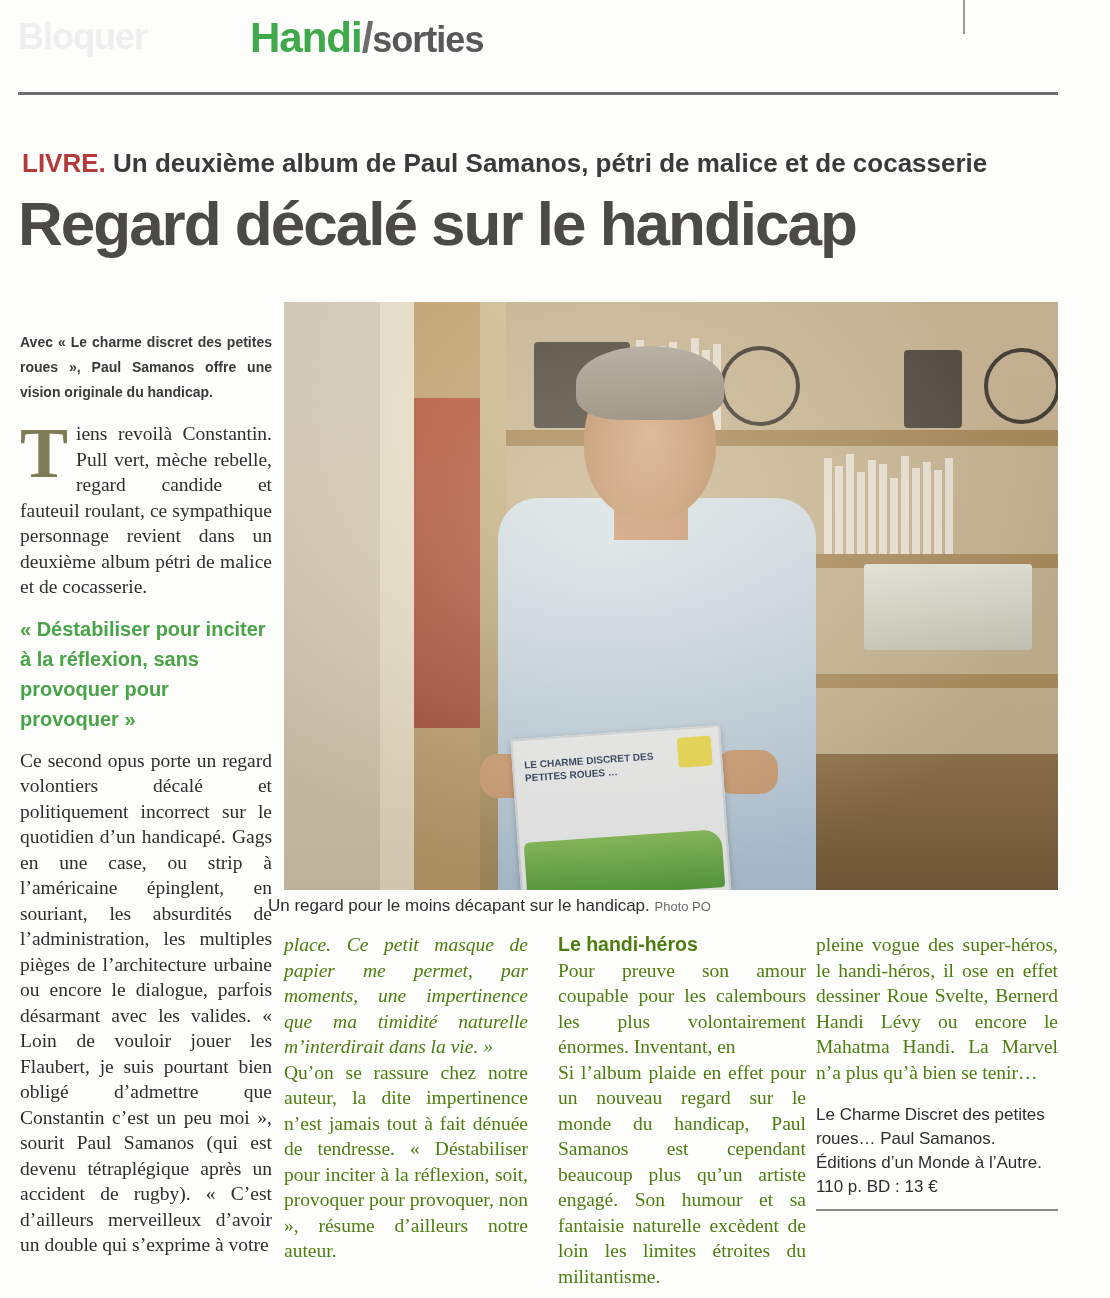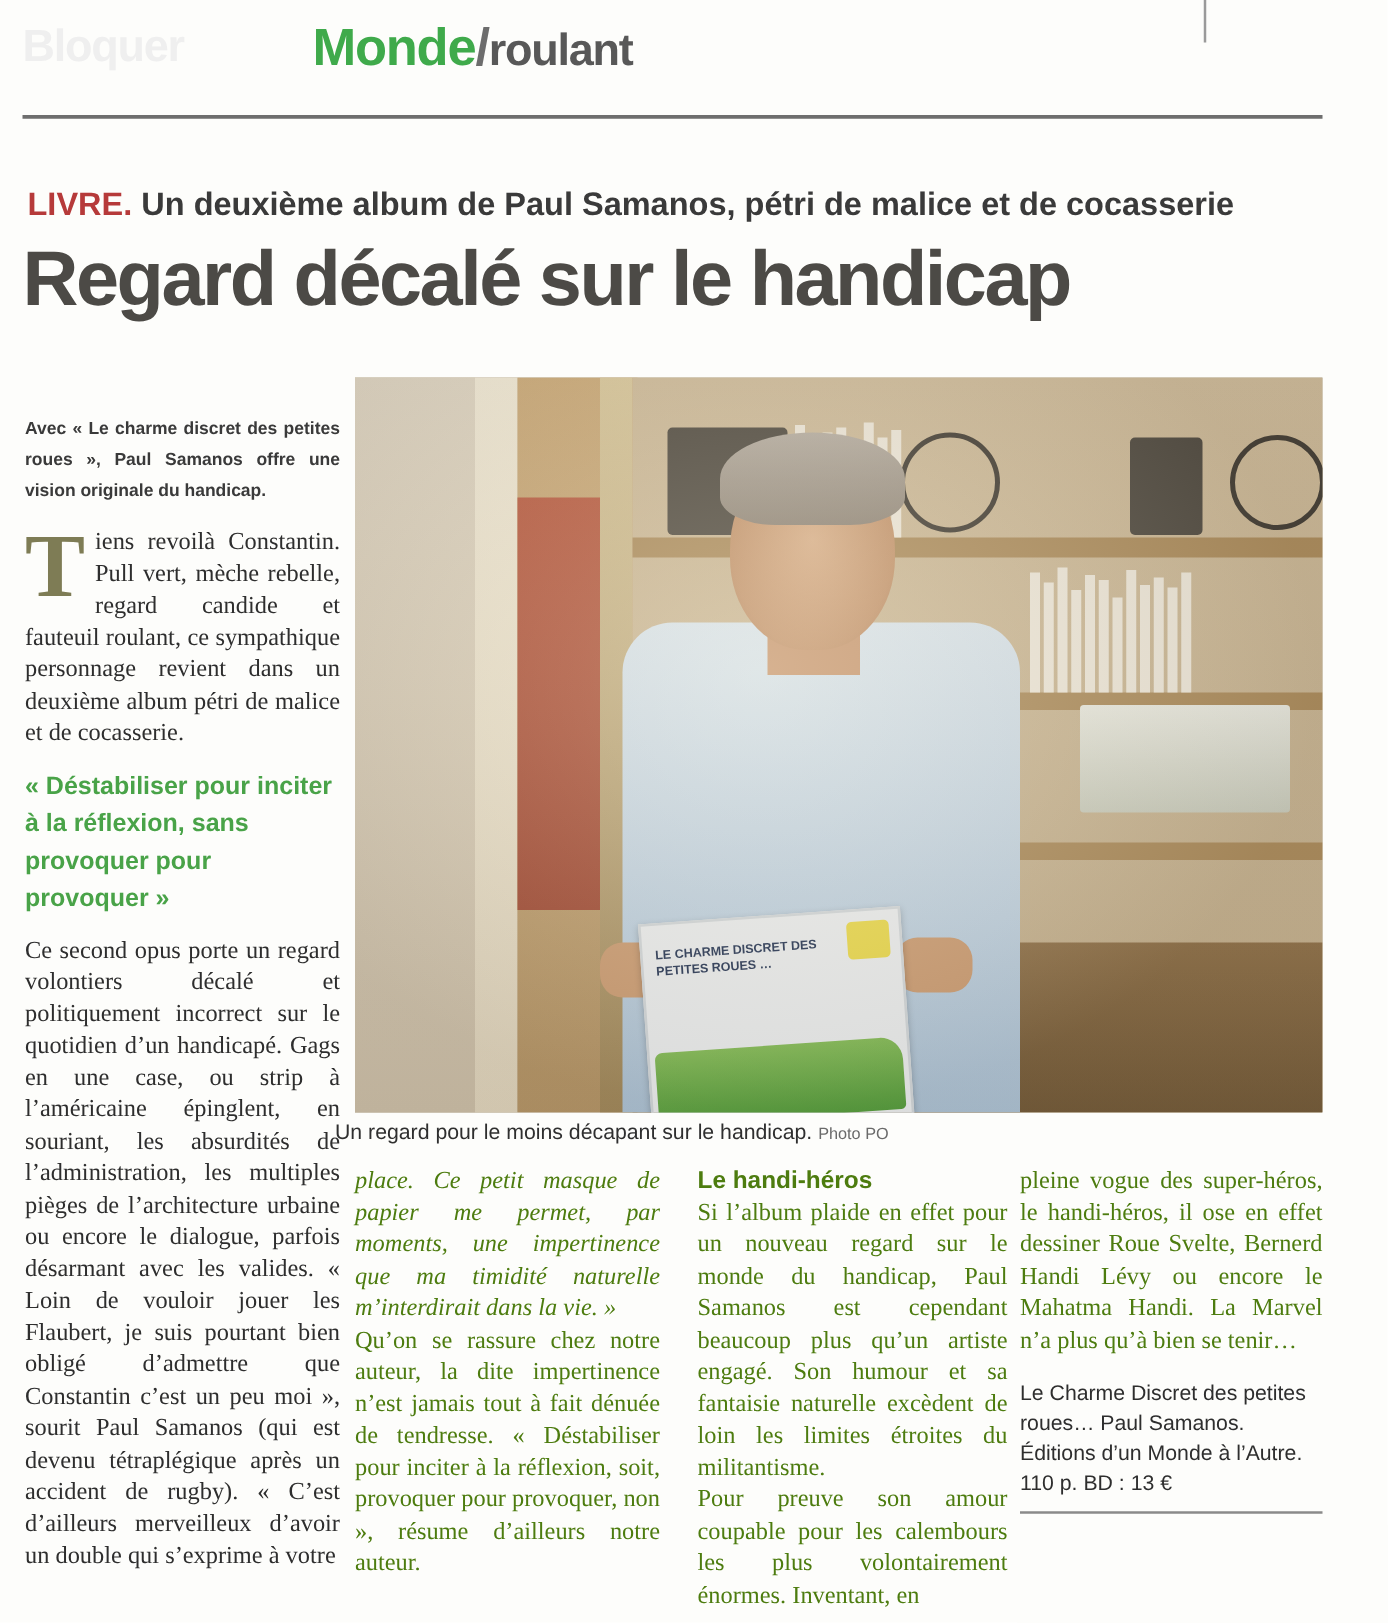--- a/index.html
+++ b/index.html
@@ -290,21 +290,21 @@
 </style>
 </head>
 <body>
 
 <div class="page">
 
   <div class="ghost">Bloquer</div>
   <div class="tick"></div>
 
   <div class="rubric">
-    <span class="city">Monde</span><span class="slash">/</span><span class="section">roulant</span>
+    <span class="city">Handi</span><span class="slash">/</span><span class="section">sorties</span>
   </div>
 
   <div class="rule-top"></div>
 
   <div class="kicker">
     <span class="tag">LIVRE.</span>
     <span>Un deuxième album de Paul Samanos, pétri de malice et de cocasserie</span>
   </div>
 
   <div class="headline">Regard décalé sur le handicap</div>
@@ -396,22 +396,22 @@
     <span class="credit">Photo PO</span>
   </div>
 
   <div class="col col-2">
     <p>place. Ce petit masque de papier me permet, par moments, une impertinence que ma timidité naturelle m’interdirait dans la vie. »</p>
     <p class="roman">Qu’on se rassure chez notre auteur, la dite impertinence n’est jamais tout à fait dénuée de tendresse. « Déstabiliser pour inciter à la réflexion, soit, provoquer pour provoquer, non », résume d’ailleurs notre auteur.</p>
   </div>
 
   <div class="col col-3">
     <p class="subhead">Le handi-héros</p>
+    <p>Pour preuve son amour coupable pour les calembours les plus volontairement énormes. Inventant, en</p>
     <p>Si l’album plaide en effet pour un nouveau regard sur le monde du handicap, Paul Samanos est cependant beaucoup plus qu’un artiste engagé. Son humour et sa fantaisie naturelle excèdent de loin les limites étroites du militantisme.</p>
-    <p>Pour preuve son amour coupable pour les calembours les plus volontairement énormes. Inventant, en</p>
   </div>
 
   <div class="col col-4">
     <p>pleine vogue des super-héros, le handi-héros, il ose en effet dessiner Roue Svelte, Bernerd Handi Lévy ou encore le Mahatma Handi. La Marvel n’a plus qu’à bien se tenir…</p>
     <div class="infobox">
       <span>Le Charme Discret des petites roues… Paul Samanos. Éditions d’un Monde à l’Autre. 110 p. BD : 13 €</span>
       <div class="rule"></div>
     </div>
   </div>
 

